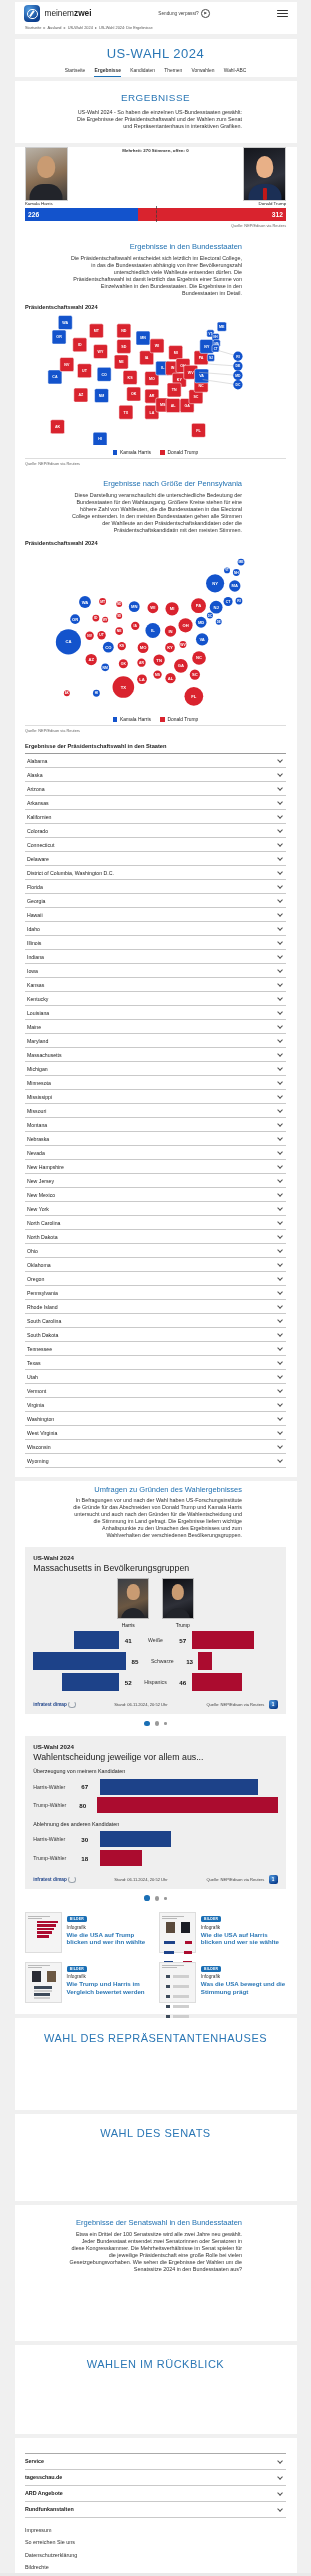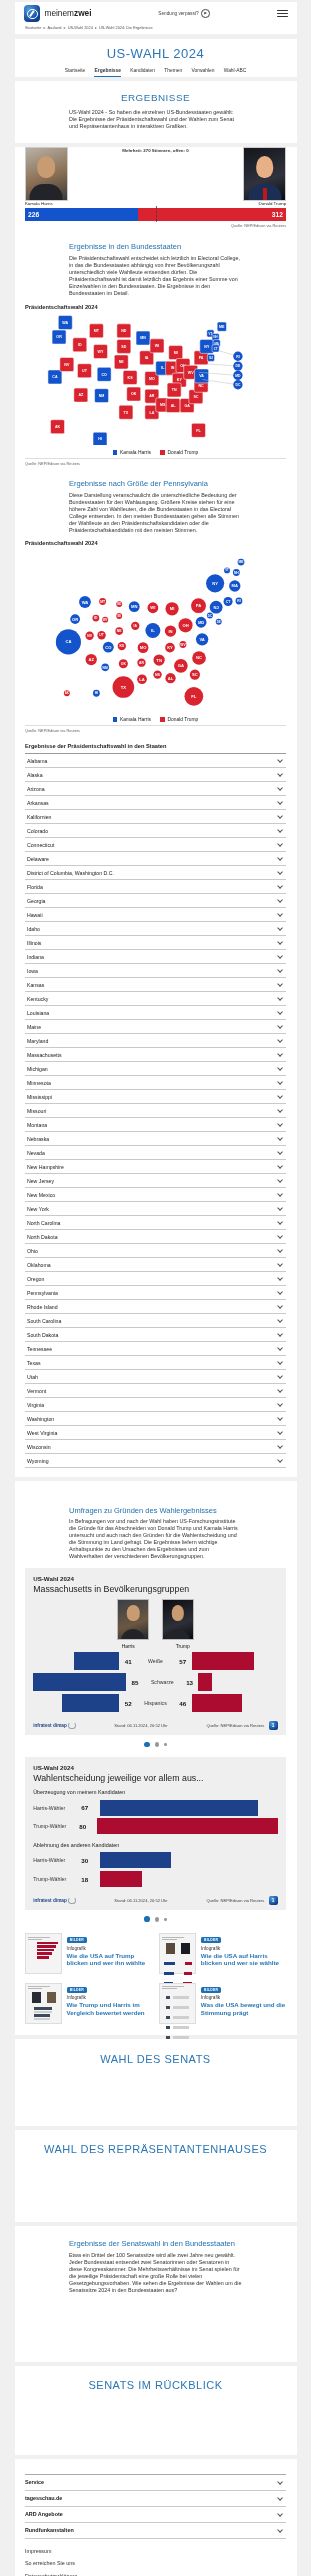--- a/index.html
+++ b/index.html
@@ -23,21 +23,21 @@
   .crumbs .sep{margin-right:2.1px;color:#777;}
   
   .titlebar{padding:6.2px 0 0;}
   .page-title{text-align:center;color:#2b77b5;font-size:13px;letter-spacing:0.5px;font-weight:400;margin:1px 0 5.2px;}
   .tabs{display:flex;justify-content:center;gap:8.3px;padding-bottom:0;}
   .tab{font-size:4.9px;color:#333;padding:1.6px 0.5px 3.1px;cursor:pointer;}
   .tab.active{font-weight:bold;border-bottom:1.3px solid #1a6fb5;}
   
   .sec-heading{text-align:center;color:#2b77b5;font-size:9.9px;letter-spacing:0.5px;font-weight:400;margin:0;padding:11.4px 0 3.1px;}
   .sec-heading.big{font-size:11px;padding-top:13.5px;}
-  .txtcol{width:173px;margin:3px auto;text-align:left;}
+  .txtcol{width:173px;margin:3px auto;text-align:right;}
   .sub-heading{color:#2272b2;font-size:7.5px;font-weight:400;margin:0 0 3.6px;}
   .body-text{font-size:5.4px;line-height:7px;color:#333;margin:0 0 2.1px;}
   .chart-label{font-weight:bold;font-size:5.7px;color:#1d1d1d;padding:0 0 1px 10.4px;}
   .src{font-size:3.9px;color:#666;}
   .src.right{text-align:right;padding:2.1px 10.4px 0 0;}
   .src.left{padding:1.6px 0 0 10.4px;}
   .divider{border:none;border-top:0.5px solid #ddd;margin:3.1px 10.4px 0;}
   
   .cands{position:relative;height:61px;margin-top:2.1px;}
   .majority{position:absolute;left:0;right:0;top:1px;text-align:center;font-size:4.4px;color:#333;font-weight:bold;}
@@ -845,21 +845,21 @@
             <span class="chev"></span>
           </div>
           <div class="acc-row">
             <span class="nm">Wyoming</span>
             <span class="chev"></span>
           </div>
         </div>
     </div>
 
     <div class="card">
-      <div class="txtcol" style="padding-top:25px;">
+      <div class="txtcol" style="padding-top:4px;">
         <h3 class="sub-heading">Umfragen zu Gründen des Wahlergebnisses</h3>
         <p class="body-text">In Befragungen vor und nach der Wahl haben US-Forschungsinstitute die Gründe für das Abschneiden von Donald Trump und Kamala Harris untersucht und auch nach den Gründen für die Wahlentscheidung und die Stimmung im Land gefragt. Die Ergebnisse liefern wichtige Anhaltspunkte zu den Ursachen des Ergebnisses und zum Wahlverhalten der verschiedenen Bevölkerungsgruppen.</p>
       </div>
 
       <div class="gcard">
         <div class="kicker">US-Wahl 2024</div>
         <div class="gtitle">Massachusetts in Bevölkerungsgruppen</div>
         <div class="gphotos">
           <div class="photo-sm harris">
               <div class="sil"></div>
@@ -991,39 +991,39 @@
             <div class="tmeta"><span class="badge">BILDER</span><div class="tkicker">Infografik</div><div class="ttitle">Wie Trump und Harris im Vergleich bewertet werden</div></div>
           </div>
           <div class="teaser">
             <div class="thumb"><div class="tl" style="width: 22px;"></div><div class="tl" style="width: 14.5px; margin-bottom: 2.1px;"></div><div style="height: 2.6px; margin: 1px 0px 0px 4.1px; width: 3.6px; background: rgb(61, 74, 90); display: inline-block;"></div><div style="height: 2.6px; margin: 1px 0px 0px 3.1px; width: 15.6px; background: rgb(207, 207, 207); display: inline-block;"></div><div style="height: 2.6px; margin: 1px 0px 0px 4.1px; width: 3.6px; background: rgb(61, 74, 90); display: inline-block;"></div><div style="height: 2.6px; margin: 1px 0px 0px 3.1px; width: 15.6px; background: rgb(207, 207, 207); display: inline-block;"></div><div style="height: 2.6px; margin: 1px 0px 0px 4.1px; width: 3.6px; background: rgb(61, 74, 90); display: inline-block;"></div><div style="height: 2.6px; margin: 1px 0px 0px 3.1px; width: 15.6px; background: rgb(207, 207, 207); display: inline-block;"></div><div style="height: 2.6px; margin: 1px 0px 0px 4.1px; width: 3.6px; background: rgb(61, 74, 90); display: inline-block;"></div><div style="height: 2.6px; margin: 1px 0px 0px 3.1px; width: 15.6px; background: rgb(207, 207, 207); display: inline-block;"></div><div style="height: 2.6px; margin: 1px 0px 0px 4.1px; width: 3.6px; background: rgb(61, 74, 90); display: inline-block;"></div><div style="height: 2.6px; margin: 1px 0px 0px 3.1px; width: 15.6px; background: rgb(207, 207, 207); display: inline-block;"></div></div>
             <div class="tmeta"><span class="badge">BILDER</span><div class="tkicker">Infografik</div><div class="ttitle">Was die USA bewegt und die Stimmung prägt</div></div>
           </div>
         </div>
     </div>
 
     <div class="card">
+      <h2 class="sec-heading big">WAHL DES REPRÄSENTANTENHAUSES</h2>
+      <div class="spacer" style="height:63px;"></div>
+    </div>
+
+    <div class="card">
       <h2 class="sec-heading big">WAHL DES SENATS</h2>
       <div class="spacer" style="height:58px;"></div>
-    </div>
-
-    <div class="card">
-      <h2 class="sec-heading big">WAHL DES REPRÄSENTANTENHAUSES</h2>
-      <div class="spacer" style="height:63px;"></div>
     </div>
 
     <div class="card">
       <div class="txtcol" style="padding-top:13.5px;">
         <h3 class="sub-heading">Ergebnisse der Senatswahl in den Bundesstaaten</h3>
         <p class="body-text">Etwa ein Drittel der 100 Senatssitze wird alle zwei Jahre neu gewählt. Jeder Bundesstaat entsendet zwei Senatorinnen oder Senatoren in diese Kongresskammer. Die Mehrheitsverhältnisse im Senat spielen für die jeweilige Präsidentschaft eine große Rolle bei vielen Gesetzgebungsvorhaben. Wie sehen die Ergebnisse der Wahlen um die Senatssitze 2024 in den Bundesstaaten aus?</p>
       </div>
       <div class="spacer" style="height:65px;"></div>
     </div>
 
     <div class="card">
-      <h2 class="sec-heading big">SENATS IM RÜCKBLICK</h2>
+      <h2 class="sec-heading big">WAHLEN IM RÜCKBLICK</h2>
       <div class="spacer" style="height:61px;"></div>
     </div>
 
     <div class="card" style="margin-bottom:0;">
       <div class="foot">
         <div class="facc" id="footer-acc">
             <div class="facc-row">
               <span class="nm">Service</span>
               <span class="chev"></span>
             </div>

